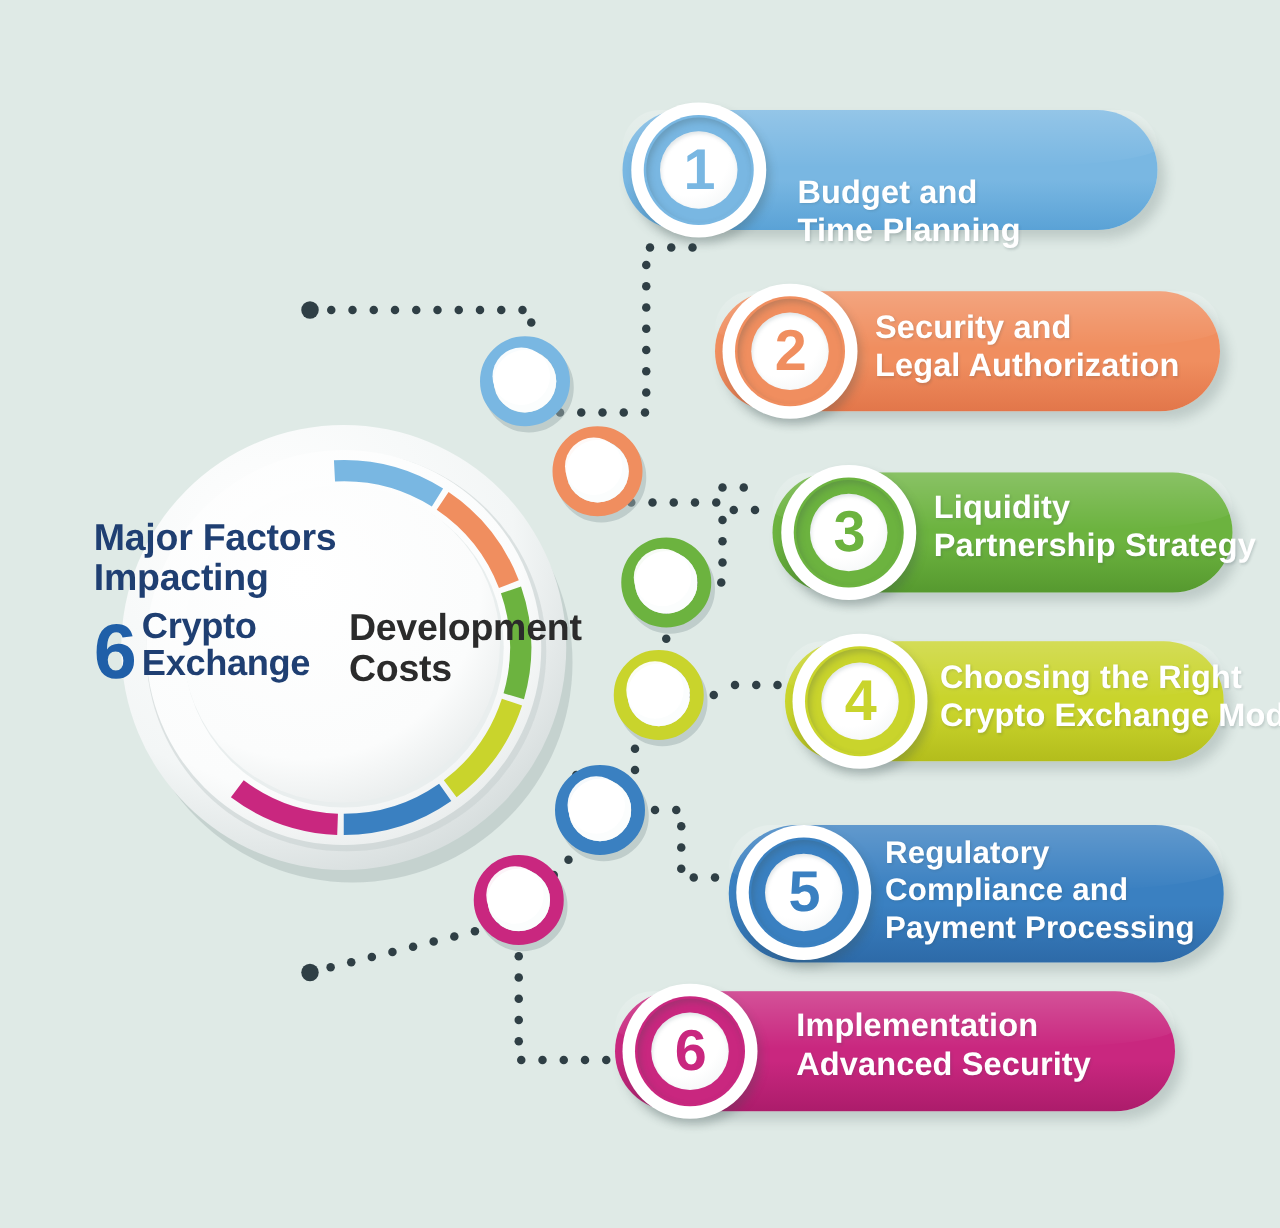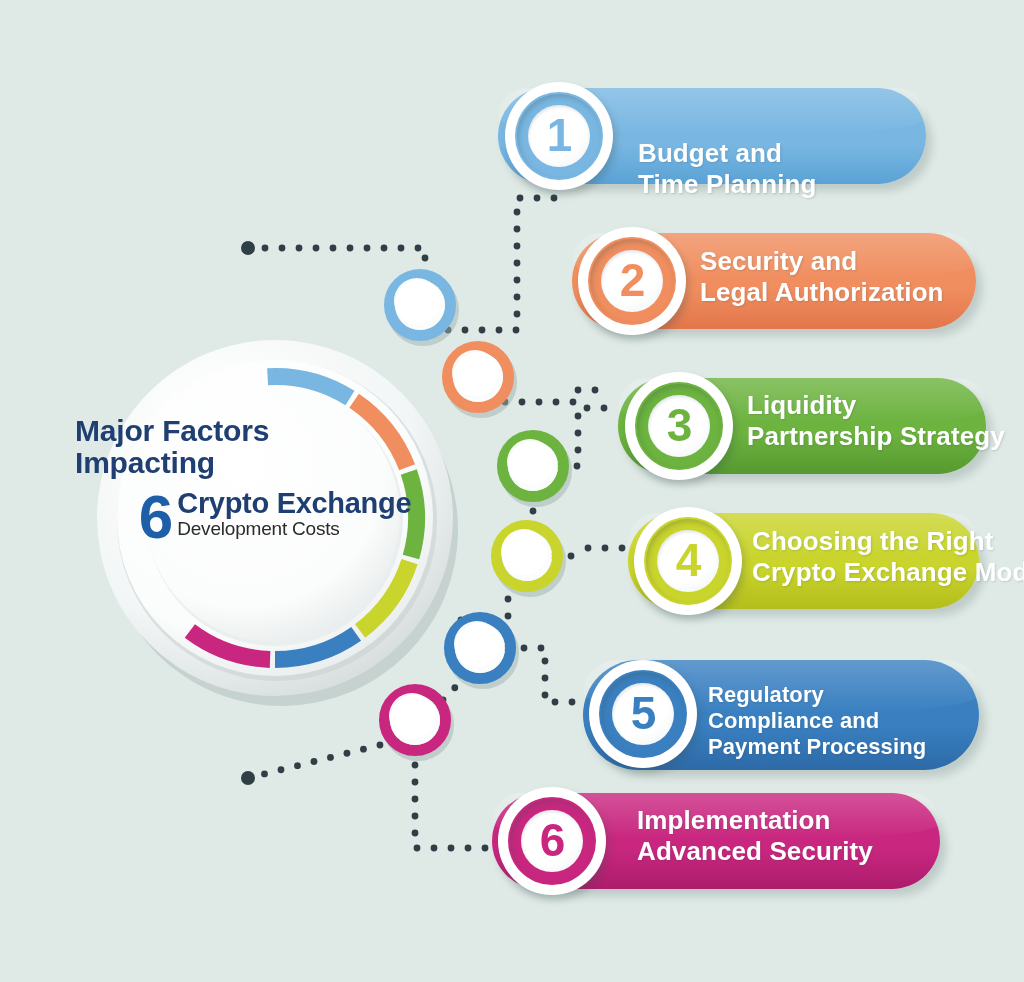--- a/index.html
+++ b/index.html
@@ -73,23 +73,23 @@
   }
   #t1{top:97px;font-size:30px;font-weight:700;line-height:1.06;letter-spacing:-.2px;}
   #t2row{
     position:absolute;left:0;width:400px;top:168px;
     display:flex;align-items:center;justify-content:center;gap:6px;
   }
   #bignum{
     font-size:62px;font-weight:700;color:#1f5fa8;line-height:.9;
     letter-spacing:-2px;transform:translateY(3px);
   }
-  #t2stack{display:flex;flex-direction:column;}
+  #t2stack{display:flex;}
   #t2a{font-size:29px;font-weight:700;color:#1f3f72;line-height:1.05;letter-spacing:-.3px;}
-  #t2b{font-size:19px;font-weight:400;color:#2b2b2b;line-height:1.1;letter-spacing:-.2px;}
+  #t2b{font-size:30px;font-weight:700;color:#2b2b2b;line-height:1.1;letter-spacing:-.2px;}
 </style>
 </head>
 <body>
 
 <div id="stage">
 
   <svg class="layer" id="connector-layer">
       <g>
         <circle cx="248" cy="248" r="3.4" fill="#2f3f45"></circle>
         <circle cx="265" cy="248" r="3.4" fill="#2f3f45"></circle>
@@ -335,21 +335,21 @@
       <div class="badge" style="left: 634px; top: 507px;">
         <div class="ring" style="background: rgb(201, 212, 44); box-shadow: rgba(60, 80, 80, 0.25) 2px 3px 5px inset, rgb(201, 212, 44) 0px 0px 0px 2px;">
           <div class="inner">
             <div class="num" style="color: rgb(201, 212, 44);">4</div>
           </div>
         </div>
       </div>
       <div class="pill" style="left: 583px; top: 660px; width: 396px; height: 110px; border-radius: 55px; background: linear-gradient(rgb(58, 128, 193) 0%, rgb(58, 128, 193) 58%, rgb(45, 106, 168) 100%);">
         <div class="gloss"></div>
       </div>
-      <div class="rowtext" style="left: 708px; top: 682px; font-size: 22px;">
+      <div class="rowtext" style="left: 708px; top: 668px; font-size: 25px;">
         <div>Regulatory</div>
         <div>Compliance and</div>
         <div>Payment Processing</div>
       </div>
       <div class="badge" style="left: 589px; top: 660px;">
         <div class="ring" style="background: rgb(58, 128, 193); box-shadow: rgba(60, 80, 80, 0.25) 2px 3px 5px inset, rgb(58, 128, 193) 0px 0px 0px 2px;">
           <div class="inner">
             <div class="num" style="color: rgb(58, 128, 193);">5</div>
           </div>
         </div>

